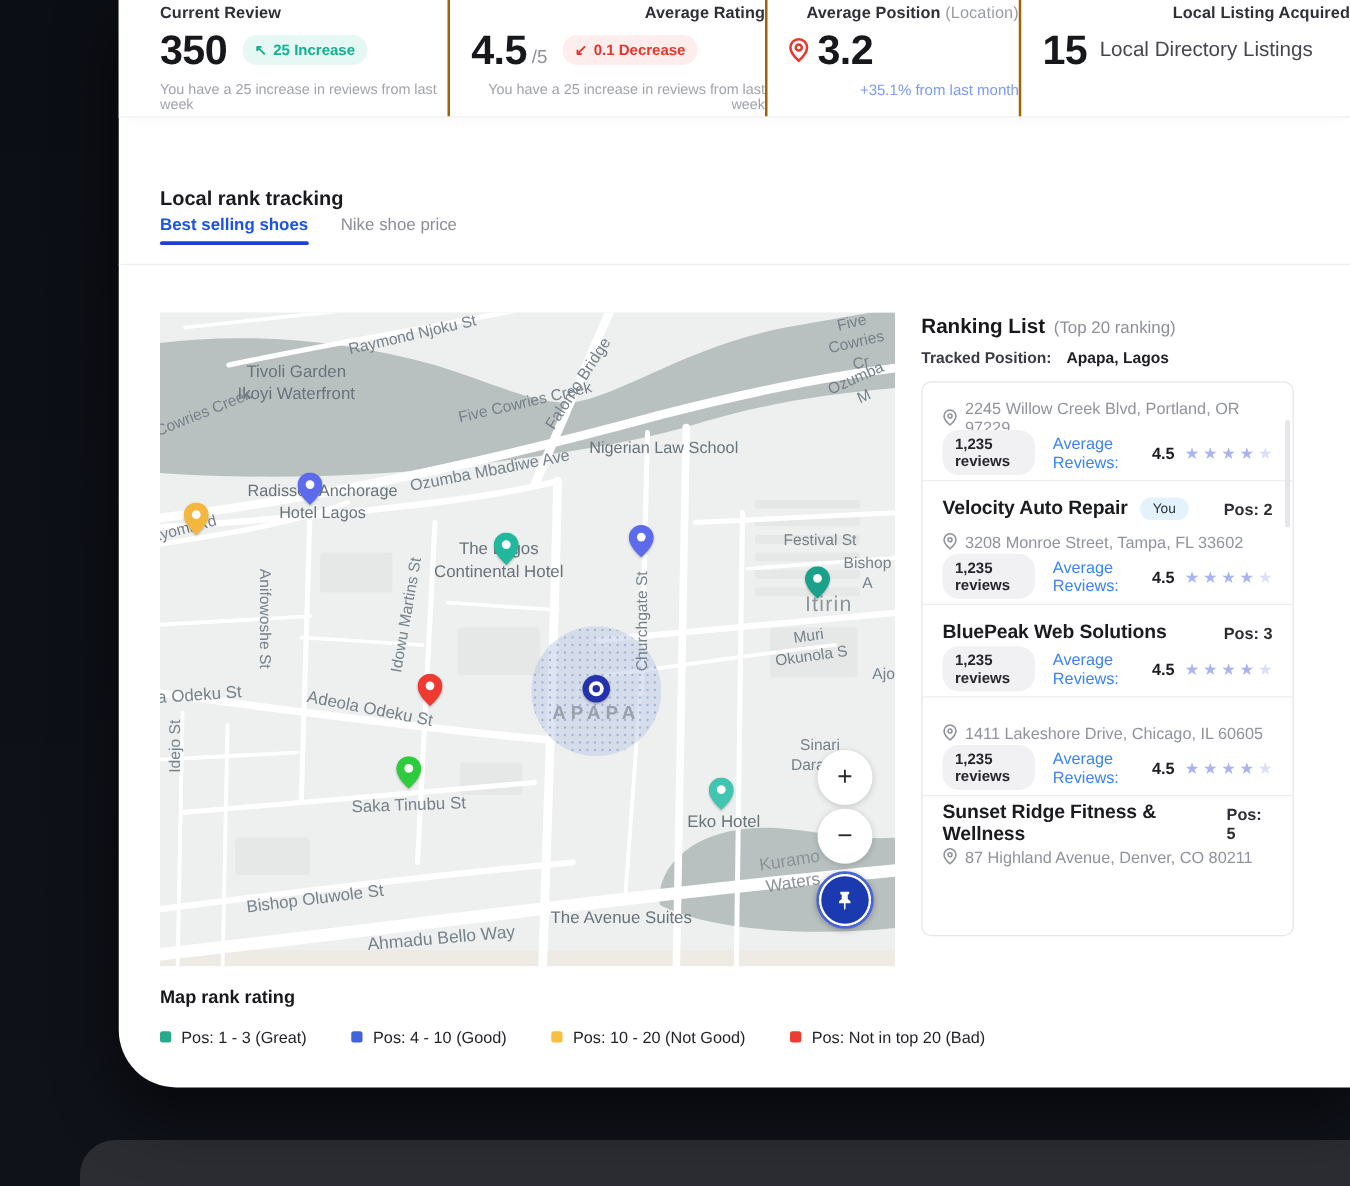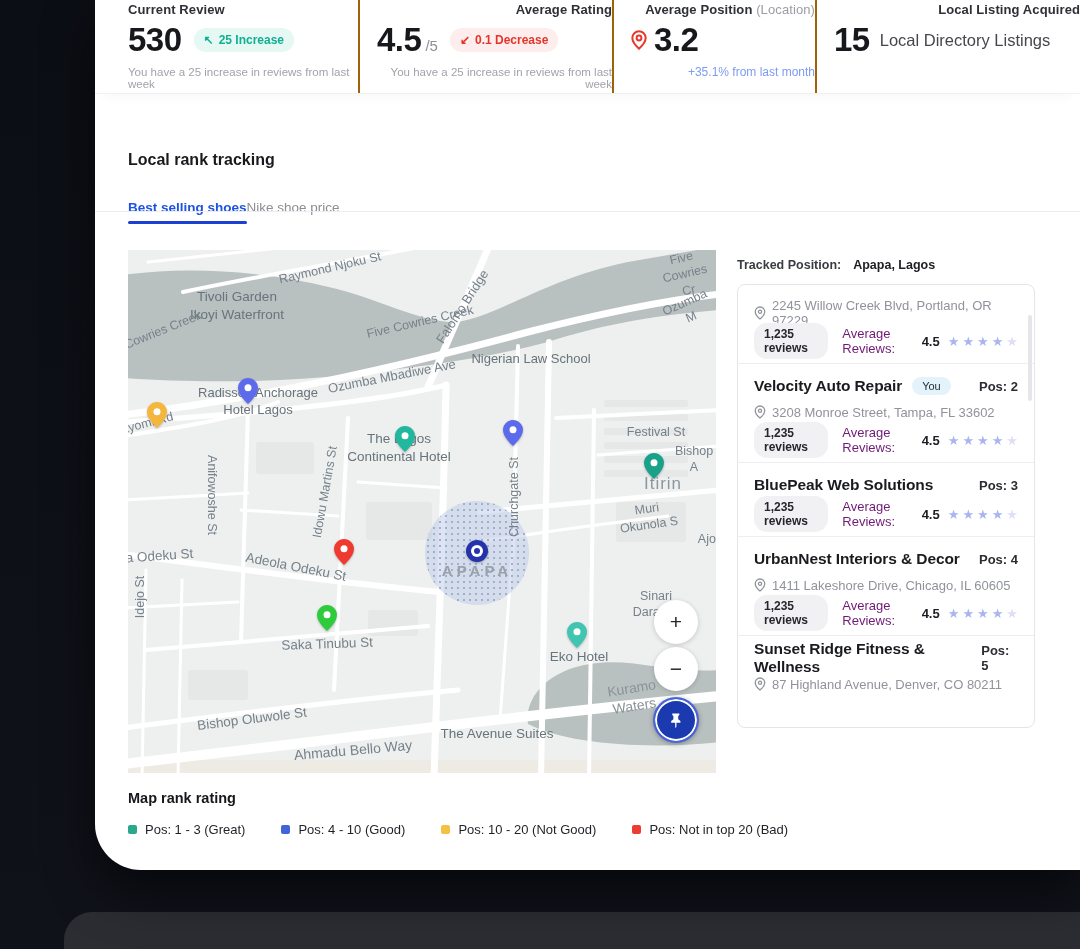--- a/index.html
+++ b/index.html
@@ -26,21 +26,21 @@
   .badge { font-size:12px; font-weight:600; padding:5px 10px; border-radius:12px; display:flex; align-items:center; gap:5px; }
   .badge.up { background:#e6f8f3; color:#10b092; }
   .badge.down { background:#fdeeed; color:#e5352b; }
   .stat-subtext { font-size:11.5px; color:#a0a3aa; margin-top:9px; }
   .stat-note { font-size:12px; color:#7d9bf3; margin-top:8px; }
   .value-text { font-size:16.5px; color:#45474d; }
   .pin-outline-icon { display:flex; margin-right:-2px; }
 
   
   .section-title { position:absolute; top:151px; left:33px; font-size:16px; font-weight:700; color:#191a1e; }
-  .tabs { position:absolute; top:200px; left:33px; display:flex; }
+  .tabs { position:absolute; top:172px; left:33px; display:flex; gap:26px; }
   .tab { position:relative; font-size:13.5px; color:#8c8e95; cursor:pointer; padding-bottom:8px; background:none; border:none; font-family:inherit; }
   .tab.active { color:#1c53e2; font-weight:600; }
   .tab.active .tab-underline { position:absolute; left:0; right:0; bottom:-1px; height:3px; border-radius:3px; background:#1c3fd4; }
   .tabs-line { position:absolute; top:211px; left:0; right:0; height:1px; background:#ededf0; }
 
   
   .map { position:absolute; top:250px; left:33px; width:588px; height:523px; overflow:hidden; background:#eef0ef; cursor:grab; }
   .map-label { position:absolute; color:#76818a; font-size:12.5px; white-space:pre-line; text-align:center; line-height:1.3; pointer-events:none; }
   .map-pin { position:absolute; width:20px; height:26px; filter:drop-shadow(0 1px 1px rgba(0,0,0,.25)); cursor:pointer; }
   .apapa-zone { position:absolute; left:297px; top:251px; width:104px; height:104px; border-radius:50%;
@@ -65,21 +65,21 @@
   .rank-card { position:relative; margin-top:12px; height:444px; border:1px solid #e4e5e9; border-radius:8px; overflow:hidden; background:#fff; }
   .rank-item { padding:12px 16px 10px; cursor:pointer; }
   .rank-item + .rank-item { border-top:1px solid #eeeef1; }
   .ri-title-row { display:flex; align-items:center; height:20px; }
   .ri-name { font-size:15.5px; font-weight:700; color:#1a1b1f; letter-spacing:-.1px; }
   .ri-you { margin-left:10px; background:#e3f2fb; color:#25323c; font-size:11px; padding:3px 10px; border-radius:10px; }
   .ri-pos { margin-left:auto; font-size:13px; font-weight:600; color:#2c2d33; }
   .ri-addr { display:flex; align-items:center; gap:6px; margin-top:7px; height:18px; font-size:13px; color:#90939b; }
   .ri-reviews { display:flex; align-items:center; margin-top:7px; height:24px; }
   .ri-pill { background:#f1f1f4; border-radius:13px; padding:4px 10px; font-size:12px; font-weight:700; color:#26272c; }
-  .ri-avg { margin-left:14px; font-size:13px; color:#701a75; }
+  .ri-avg { margin-left:14px; font-size:13px; color:#3b82f6; }
   .ri-rating { margin-left:6px; font-size:13px; font-weight:700; color:#1d1e23; }
   .ri-stars { margin-left:8px; display:flex; gap:3px; font-size:13px; line-height:1; }
   .scroll-thumb { position:absolute; right:2px; top:30px; width:4px; height:86px; border-radius:2px; background:#e6e6ea; }
 
   
   .legend-title { position:absolute; top:790px; left:33px; font-size:14.5px; font-weight:700; color:#17181c; }
   .legend-row { position:absolute; top:822px; left:33px; display:flex; gap:36px; }
   .legend-item { display:flex; align-items:center; gap:8px; }
   .legend-swatch { width:9px; height:9px; border-radius:2px; }
   .legend-label { font-size:13px; color:#1f2126; }
@@ -88,21 +88,21 @@
 <body>
 
 <div class="bottom-frame"></div>
 
 <div class="panel">
 
   <div class="stats-row">
     <div class="stat-card c1">
       <div class="stat-label">Current Review</div>
       <div class="stat-value-row">
-        <span class="stat-value">530</span>
+        <span class="stat-value">350</span>
         <span class="badge up">
             <span>↖</span>
             <span>25 Increase</span>
           </span>
       </div>
       <div class="stat-subtext">You have a 25 increase in reviews from last week</div>
     </div>
 
     <div class="stat-card c2">
       <div class="stat-label">Average Rating</div>
@@ -276,20 +276,24 @@
     <button class="map-ctrl locate">
       <span style="display:flex;">
         <svg width="17" height="17" viewBox="0 0 24 24" fill="#ffffff">
             <path d="M8 2 h8 v2.4 l-1.6 1.1 v4.6 l3.1 2.6 V15 h-5.6 v5.6 L11 23 l-0.9-2.4 V15 H4.5 v-2.3 l3.1-2.6 V5.5 L6 4.4 V2 Z"></path>
           </svg>
       </span>
     </button>
   </div>
 
   <div class="ranking">
+    <div class="ranking-header">
+      <span class="ranking-title">Ranking List</span>
+      <span class="ranking-subtitle">(Top 20 ranking)</span>
+    </div>
     <div class="tracked-row">
       <span class="tracked-label">Tracked Position:</span>
       <span class="tracked-value">Apapa, Lagos</span>
     </div>
     <div class="rank-card">
       <div>
   <div class="rank-item">
     <div class="ri-addr">
       <span style="display:flex;">
         <svg width="12" height="14" viewBox="0 0 24 28" fill="none" stroke="#8f929a" stroke-width="2.6">
@@ -356,25 +360,20 @@
                 <span style="color: rgb(169, 180, 241);">★</span>
                 <span style="color: rgb(169, 180, 241);">★</span>
                 <span style="color: rgb(169, 180, 241);">★</span>
                 <span style="color: rgb(169, 180, 241);">★</span>
                 <span style="color: rgb(220, 223, 246);">★</span>
               </span>
     </div>
   </div>
 
   <div class="rank-item">
-    <div class="ri-title-row">
-      <span class="ri-name">UrbanNest Interiors &amp; Decor</span>
-
-      <span class="ri-pos">Pos: 4</span>
-    </div>
     <div class="ri-addr">
       <span style="display:flex;">
         <svg width="12" height="14" viewBox="0 0 24 28" fill="none" stroke="#8f929a" stroke-width="2.6">
                   <path d="M12 2 C6.8 2 2.5 6.3 2.5 11.5 c0 6.5 9.5 14.5 9.5 14.5 s9.5-8 9.5-14.5 C21.5 6.3 17.2 2 12 2 Z"></path>
                   <circle cx="12" cy="11.5" r="3.2"></circle>
                 </svg>
       </span>
       <span>1411 Lakeshore Drive, Chicago, IL 60605</span>
     </div>
     <div class="ri-reviews">

